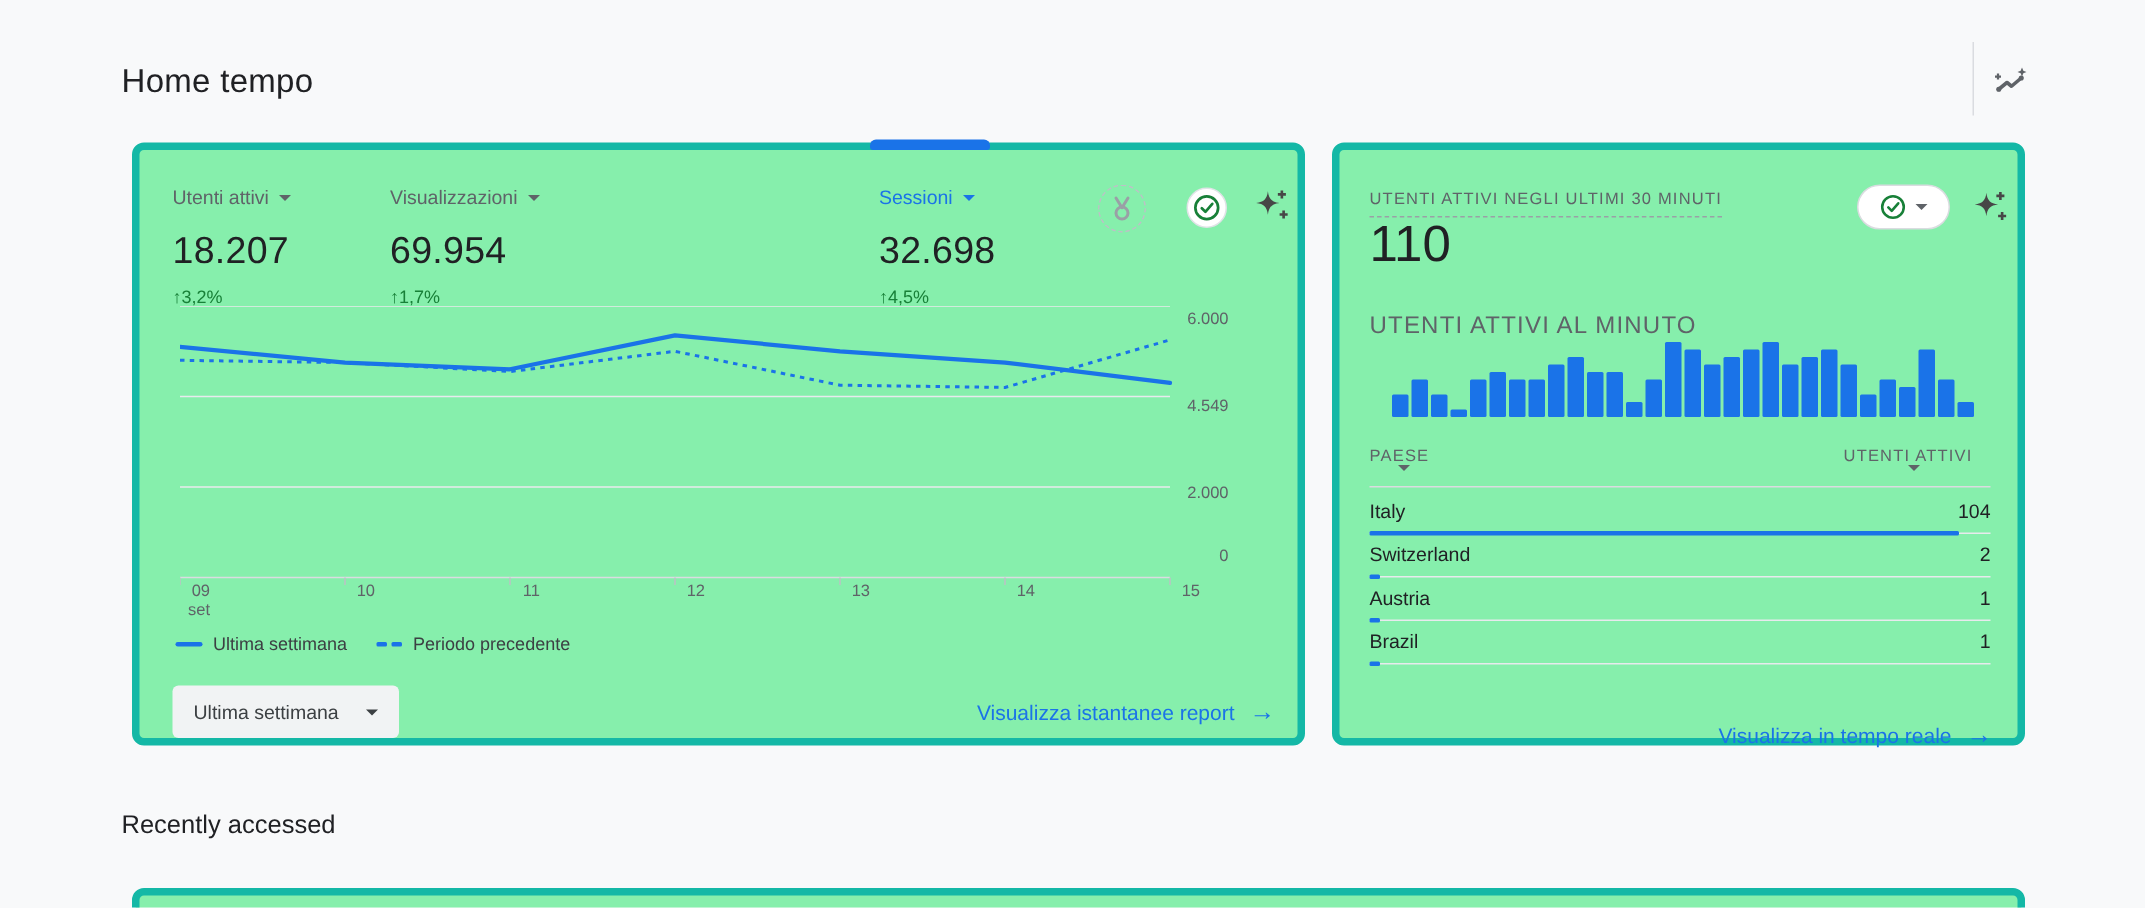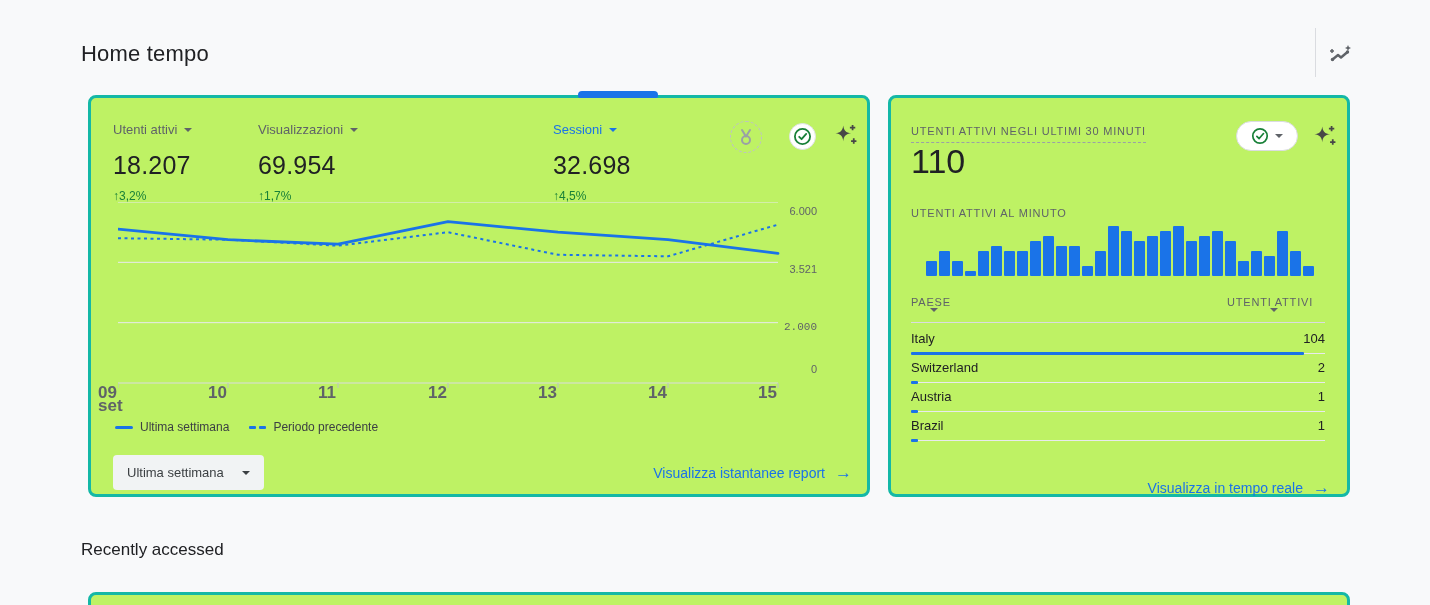--- a/index.html
+++ b/index.html
@@ -6,62 +6,62 @@
   html,body { width:1430px; height:605px; overflow:hidden; }
   body {
     font-family:"Liberation Sans","DejaVu Sans",sans-serif;
     background:#f8f9fa; color:#3c4043; position:relative;
   }
   
   .page-title { position:absolute; left:81px; top:41px; font-size:22px; font-weight:400; color:#202124; letter-spacing:.2px; }
   .header-divider { position:absolute; left:1315px; top:28px; width:1px; height:49px; background:#dadce0; }
   .insights-btn { position:absolute; left:1326px; top:40px; width:28px; height:28px; border:none; background:transparent; cursor:pointer; }
   
-  .card { position:absolute; background:#bef264; border:3px solid #14b8a6; border-radius:8px; }
+  .card { position:absolute; background:#86efac; border:5px solid #14b8a6; border-radius:8px; }
   .card-left  { left:88px;  top:95px; width:782px; height:402px; }
   .card-right { left:888px; top:95px; width:462px; height:402px; }
   .card-bottom{ left:88px;  top:592px; width:1262px; height:60px; }
   
   .tab { position:absolute; top:24px; cursor:pointer; }
   .tab-label { font-size:13px; color:#5f6368; display:flex; align-items:center; }
   .tab.selected .tab-label { color:#1a73e8; }
   .tab-value { margin-top:14px; font-size:25px; color:#202124; letter-spacing:.2px; }
   .tab-delta { margin-top:9px; font-size:12px; color:#188038; }
   .caret { display:inline-block; width:0; height:0; border-left:4px solid transparent; border-right:4px solid transparent; border-top:4.5px solid currentColor; margin-left:7px; }
   .tab-indicator { position:absolute; left:487px; top:-7px; width:80px; height:7px; background:#1a73e8; border-radius:4px 4px 2px 2px; }
   
   .medal-wrap { position:absolute; left:639px; top:23px; width:32px; height:32px; border:1.5px dashed #bdc1c6; border-radius:50%; display:flex; align-items:center; justify-content:center; cursor:pointer; background:transparent; }
   .check-chip { position:absolute; left:698px; top:25px; width:27px; height:27px; border:1px solid #e0e3e7; border-radius:50%; background:#fff; display:flex; align-items:center; justify-content:center; cursor:pointer; }
   .sparkle-btn { position:absolute; left:740px; top:24px; width:28px; height:28px; border:none; background:transparent; cursor:pointer; }
   
   .plot { position:absolute; left:27px; top:104px; width:662px; height:187px; }
   .y-labels { position:absolute; left:694px; top:0; width:32px; height:300px; }
   .y-label { position:absolute; right:0; font-size:11px; color:#5f6368; }
   .x-labels { position:absolute; left:0; top:288px; width:782px; height:30px; }
-  .x-label { position:absolute; width:40px; text-align:left; font-size:17px; color:#5f6368; line-height:13px;font-weight:bold; }
+  .x-label { position:absolute; width:40px; text-align:right; font-size:11px; color:#5f6368; line-height:13px; }
   
   .legend { position:absolute; left:24px; top:322px; display:flex; align-items:center; gap:20px; }
   .legend-item { display:flex; align-items:center; gap:7px; font-size:12px; color:#3c4043; }
   .swatch-solid { width:18px; height:3px; background:#1a73e8; border-radius:2px; }
   .swatch-dashed { display:flex; gap:3px; }
   .swatch-dashed i { width:7px; height:3px; background:#1a73e8; border-radius:1px; display:block; }
   
   .period-btn { position:absolute; left:22px; top:357px; height:35px; padding:0 14px; background:#f1f3f4; border:none; border-radius:4px; font-size:13px; color:#3c4043; font-family:inherit; display:flex; align-items:center; cursor:pointer; }
   .period-btn .caret { margin-left:18px; color:#3c4043; }
   .card-link { position:absolute; display:flex; align-items:center; gap:10px; color:#1a73e8; font-size:14px; font-weight:500; text-decoration:none; cursor:pointer; }
   .link-left { right:15px; top:366px;text-align:right; }
   .link-right { right:17px; top:366px;margin-top:15px; }
   .arrow { font-size:17px; font-weight:400; line-height:1; }
   
   .rt-title { position:absolute; left:20px; top:27px; font-size:11px; font-weight:500; letter-spacing:.8px; color:#5f6368; border-bottom:1px dashed #9aa0a6; padding-bottom:5px; }
   .rt-pill { position:absolute; left:345px; top:23px; width:62px; height:30px; border:1px solid #dadce0; border-radius:15px; background:#fff; display:flex; align-items:center; justify-content:center; gap:6px; cursor:pointer; }
   .rt-pill .caret { margin-left:0; color:#5f6368; }
   .rt-sparkle { position:absolute; left:419px; top:24px; width:30px; height:30px; border:none; background:transparent; cursor:pointer; }
   .rt-value { position:absolute; left:20px; top:44px; font-size:34px; color:#202124; }
-  .rt-sub { position:absolute; left:20px; top:109px; font-size:11px; font-weight:500; letter-spacing:.8px; color:#5f6368; }
+  .rt-sub { position:absolute; left:20px; top:109px; font-size:16px; font-weight:500; letter-spacing:.8px; color:#5f6368; }
   .minute-bars { position:absolute; left:35px; top:128px; width:392px; height:50px; display:flex; align-items:flex-end; gap:2px; }
   .mbar { width:11px; background:#1a73e8; border-radius:1px; }
   .rt-table-head { position:absolute; left:20px; top:198px; width:414px; display:flex; justify-content:space-between; align-items:center; font-size:11px; font-weight:500; letter-spacing:.8px; color:#5f6368; }
   .rt-table-head .col { display:flex; align-items:center; cursor:pointer;flex-direction:column; }
   .rt-table-head .col-right { padding-right:12px; }
   .rt-head-line { position:absolute; left:20px; top:224px; width:414px; height:1px; background:#dadce0; }
   .rt-rows { position:absolute; left:20px; top:228px; width:414px; }
   .crow { position:relative; height:29px; }
   .crow .cname { position:absolute; left:0; top:5px; font-size:13px; color:#202124; }
   .crow .cval  { position:absolute; right:0; top:5px; font-size:13px; color:#202124; }
@@ -98,21 +98,21 @@
     <div class="tab-delta"><span>↑</span><span>3,2%</span></div>
   </div>
   <div class="tab" style="left:167px">
     <div class="tab-label">
         <span>Visualizzazioni</span>
         <span class="caret"></span>
       </div>
     <div class="tab-value">69.954</div>
     <div class="tab-delta"><span>↑</span><span>1,7%</span></div>
   </div>
-  <div class="tab selected" style="left:462px">
+  <div class="tab selected" style="left:493px">
     <div class="tab-label">
         <span>Sessioni</span>
         <span class="caret"></span>
       </div>
     <div class="tab-value">32.698</div>
     <div class="tab-delta"><span>↑</span><span>4,5%</span></div>
   </div>
 
   <div class="medal-wrap">
     <svg width="18" height="18" viewBox="0 0 18 18">
@@ -146,22 +146,22 @@
         <line x1="330" y1="181" x2="330" y2="186" stroke="#bdc1c6" stroke-width="1"></line>
         <line x1="440" y1="181" x2="440" y2="186" stroke="#bdc1c6" stroke-width="1"></line>
         <line x1="550" y1="181" x2="550" y2="186" stroke="#bdc1c6" stroke-width="1"></line>
         <line x1="660" y1="181" x2="660" y2="186" stroke="#bdc1c6" stroke-width="1"></line>
         <polyline points="0.0,27.2 110.0,37.7 220.0,42.2 330.0,19.6 440.0,30.2 550.0,37.7 660.0,51.3" fill="none" stroke="#1a73e8" stroke-width="2.8" stroke-dasharray="none" stroke-linejoin="round" stroke-linecap="round"></polyline>
         <polyline points="0.0,36.2 110.0,37.7 220.0,43.7 330.0,30.2 440.0,52.8 550.0,54.3 660.0,22.6" fill="none" stroke="#1a73e8" stroke-width="2" stroke-dasharray="3 3.5" stroke-linejoin="round" stroke-linecap="butt"></polyline>
       </svg>
   </div>
   <div class="y-labels">
       <div class="y-label" style="top: 107px;">6.000</div>
-      <div class="y-label" style="top: 165px;">3.521</div>
-      <div class="y-label" style="top: 223px; font-family: Liberation Mono, monospace;">2.000</div>
+      <div class="y-label" style="top: 165px;">4.549</div>
+      <div class="y-label" style="top: 223px;">2.000</div>
       <div class="y-label" style="top: 265px;">0</div>
     </div>
   <div class="x-labels">
       <div class="x-label" style="left: 7px;">
         <div>09</div>
         <div>set</div>
       </div>
       <div class="x-label" style="left: 117px;">
         <div>10</div>
       </div>

